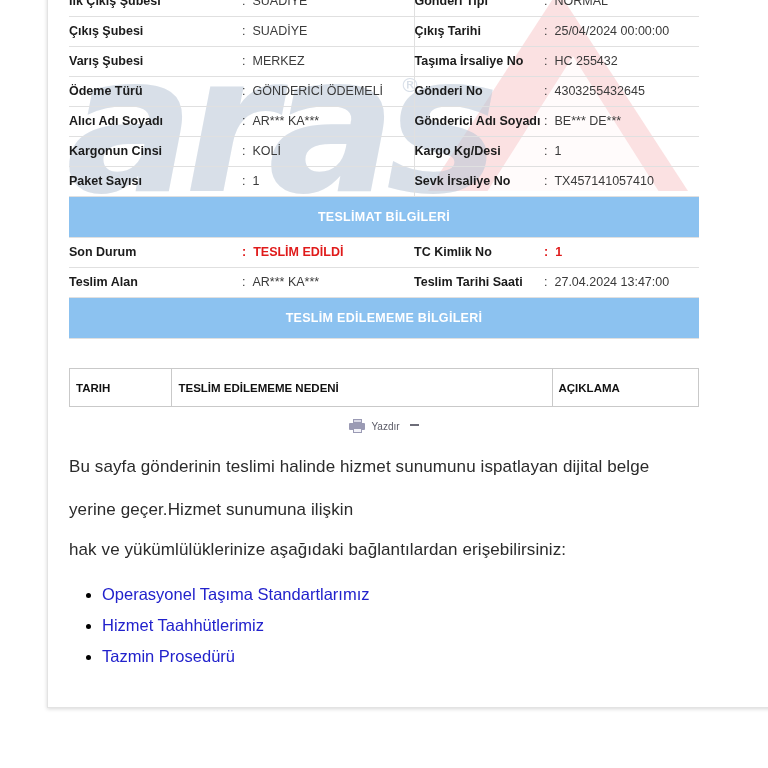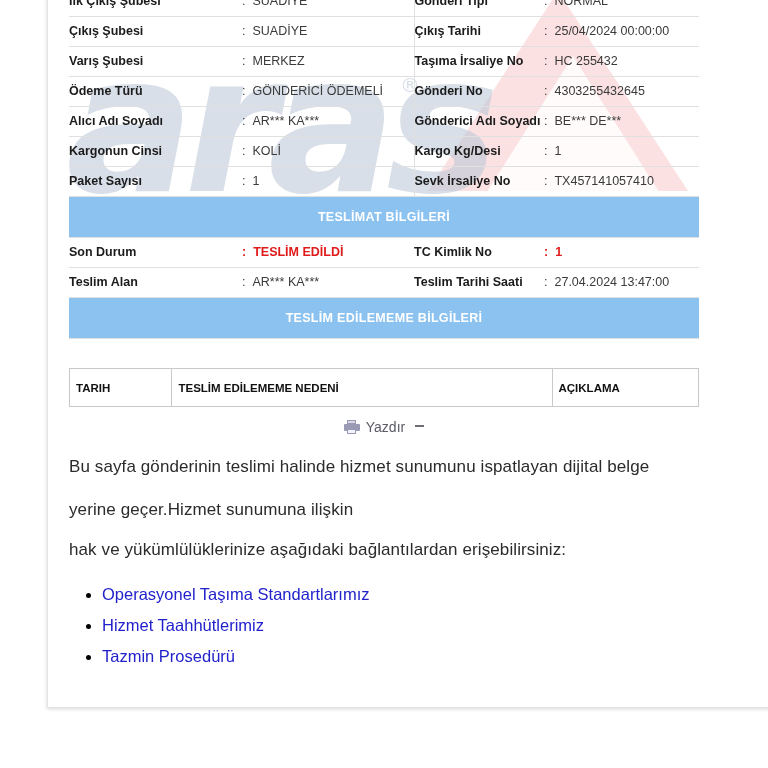--- a/index.html
+++ b/index.html
@@ -149,21 +149,21 @@
     position: absolute;
     left: 0; top: 0;
     width: 672px;
     text-align: center;
     z-index: 3;
   }
   #print-btn {
     display: inline-flex;
     align-items: center;
     gap: 6px;
-    font-size: 14px;
+    font-size: 10px;
     color: #5a5a66;
     cursor: pointer;
   }
   .printer-icon { display: inline-block; width: 16px; height: 14px; position: relative; }
   .printer-icon .body {
     position: absolute; left: 0; top: 4px; width: 16px; height: 7px;
     background: #9a9ab4; border-radius: 1px;
   }
   .printer-icon .paper-top {
     position: absolute; left: 3.5px; top: 0px; width: 9px; height: 4px;

